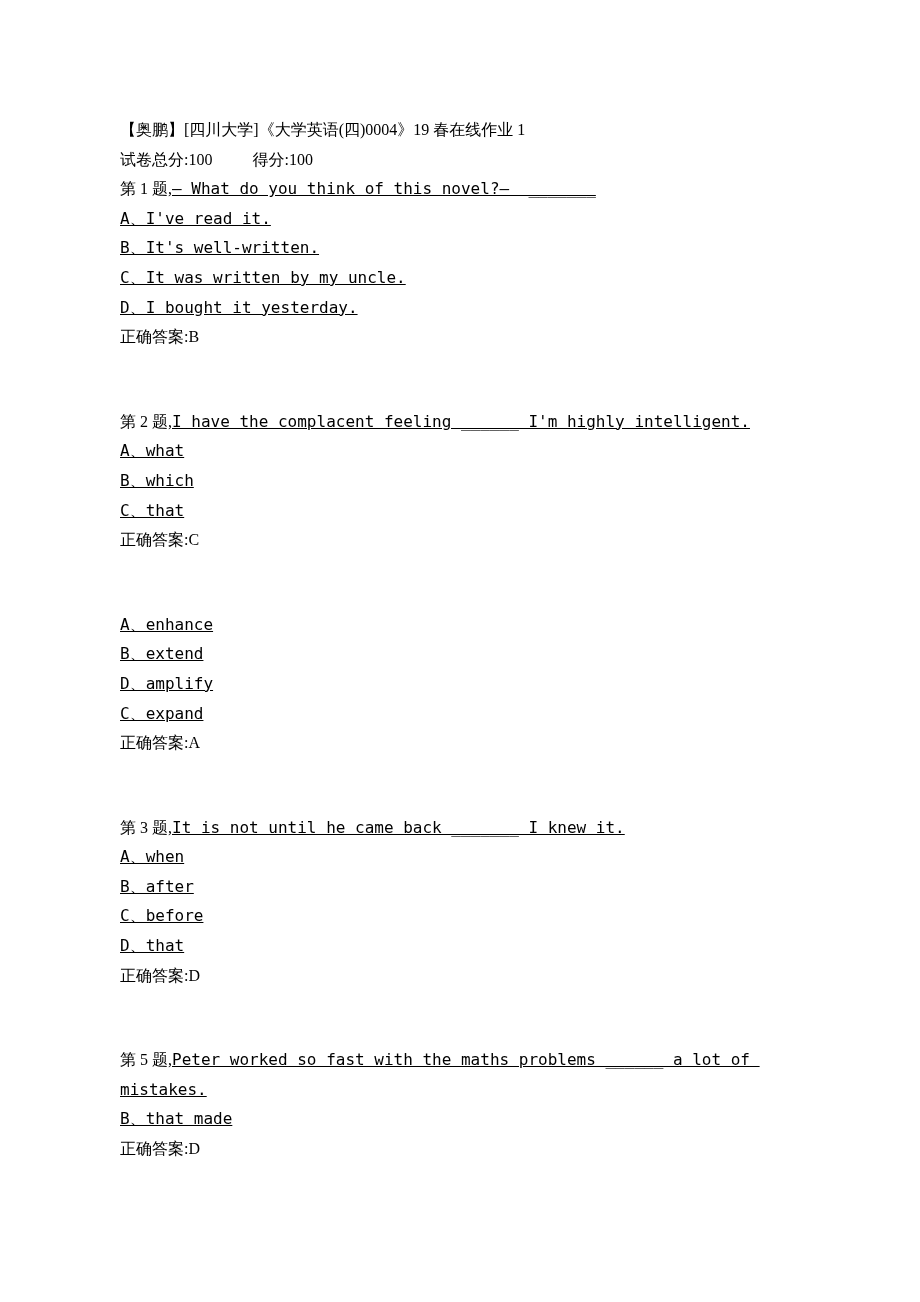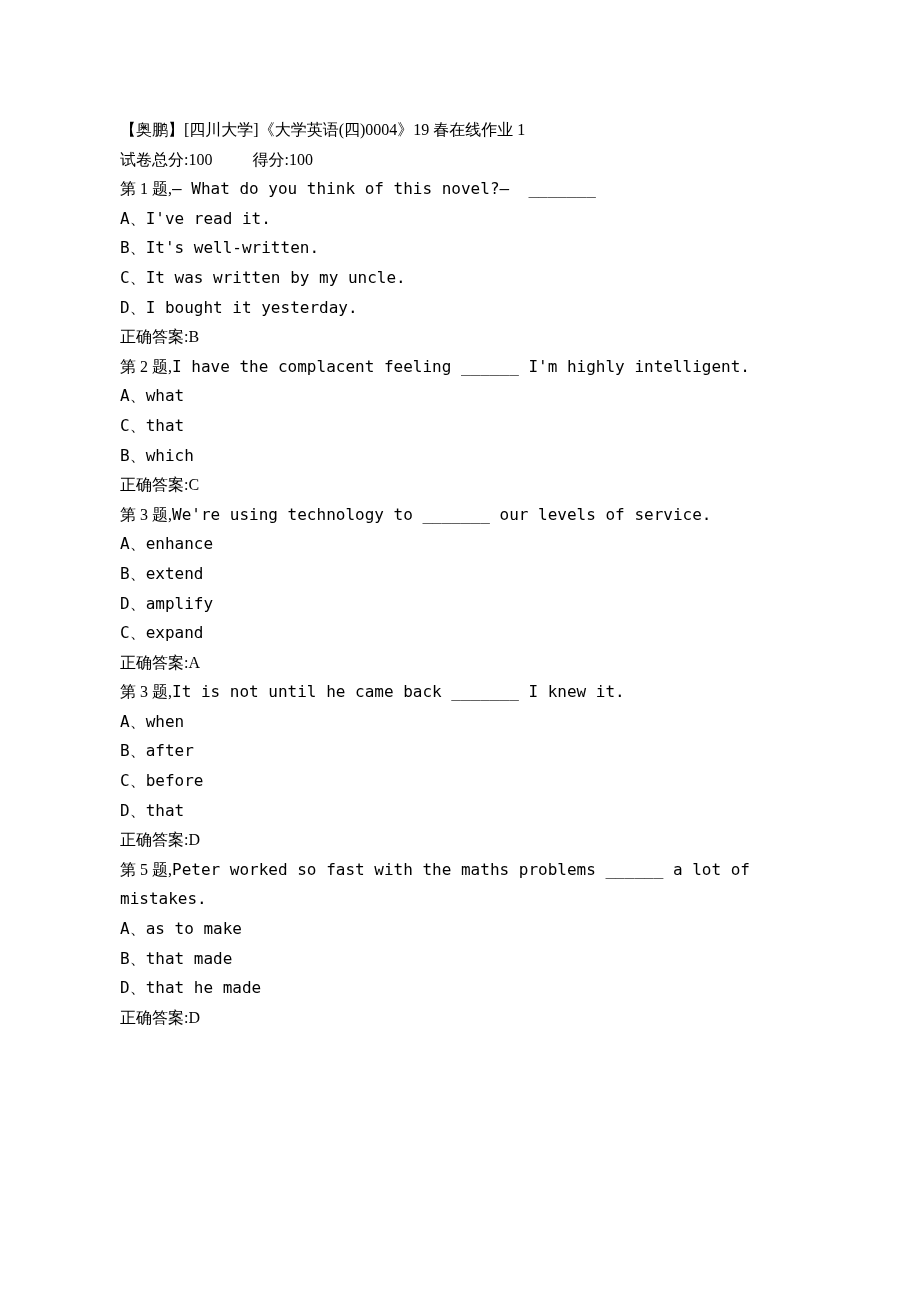--- a/index.html
+++ b/index.html
@@ -17,29 +17,31 @@
       width: 920px;
     }
     .header-line {
       white-space: nowrap;
     }
     .score-line .spacer {
       display: inline-block;
       width: 2.5em;
     }
     .question-block {
+      margin-top: 55px;
     }
     .question-block:first-of-type {
       margin-top: 0;
     }
     .q-line {
       white-space: pre-wrap;
     }
     .mono {
       font-family: "SimSun", "NSimSun", monospace;
+      text-decoration: underline;
     }
   </style>
 </head>
 <body>
 
 <div class="header-line">
   <span>【奥鹏】[四川大学]《大学英语(四)0004》19 春在线作业 1</span>
 </div>
 <div class="score-line">
   <span>试卷总分:</span><span>100</span><span class="spacer"></span><span>得分:</span><span>100</span>
@@ -50,42 +52,39 @@
   <div class="q-line mono">A、I've read it.</div>
   <div class="q-line mono">B、It's well-written.</div>
   <div class="q-line mono">C、It was written by my uncle.</div>
   <div class="q-line mono">D、I bought it yesterday.</div>
   <div class="q-line"><span>正确答案:</span><span>B</span></div>
 </div>
 
 <div class="question-block">
   <div class="q-line"><span>第 2 题,</span><span class="mono">I have the complacent feeling ______ I'm highly intelligent.</span></div>
   <div class="q-line mono">A、what</div>
+  <div class="q-line mono">B、which</div>
   <div class="q-line mono">C、that</div>
-  <div class="q-line mono">B、which</div>
   <div class="q-line"><span>正确答案:</span><span>C</span></div>
 </div>
 
 <div class="question-block">
-  <div class="q-line"><span>第 3 题,</span><span class="mono">We're using technology to _______ our levels of service.</span></div>
   <div class="q-line mono">A、enhance</div>
   <div class="q-line mono">B、extend</div>
   <div class="q-line mono">D、amplify</div>
   <div class="q-line mono">C、expand</div>
   <div class="q-line"><span>正确答案:</span><span>A</span></div>
 </div>
 
 <div class="question-block">
   <div class="q-line"><span>第 3 题,</span><span class="mono">It is not until he came back _______ I knew it.</span></div>
   <div class="q-line mono">A、when</div>
   <div class="q-line mono">B、after</div>
   <div class="q-line mono">C、before</div>
   <div class="q-line mono">D、that</div>
   <div class="q-line"><span>正确答案:</span><span>D</span></div>
 </div>
 
 <div class="question-block">
   <div class="q-line"><span>第 5 题,</span><span class="mono">Peter worked so fast with the maths problems ______ a lot of mistakes.</span></div>
-  <div class="q-line mono">A、as to make</div>
   <div class="q-line mono">B、that made</div>
-  <div class="q-line mono">D、that he made</div>
   <div class="q-line"><span>正确答案:</span><span>D</span></div>
 </div>
 
 </body></html>

